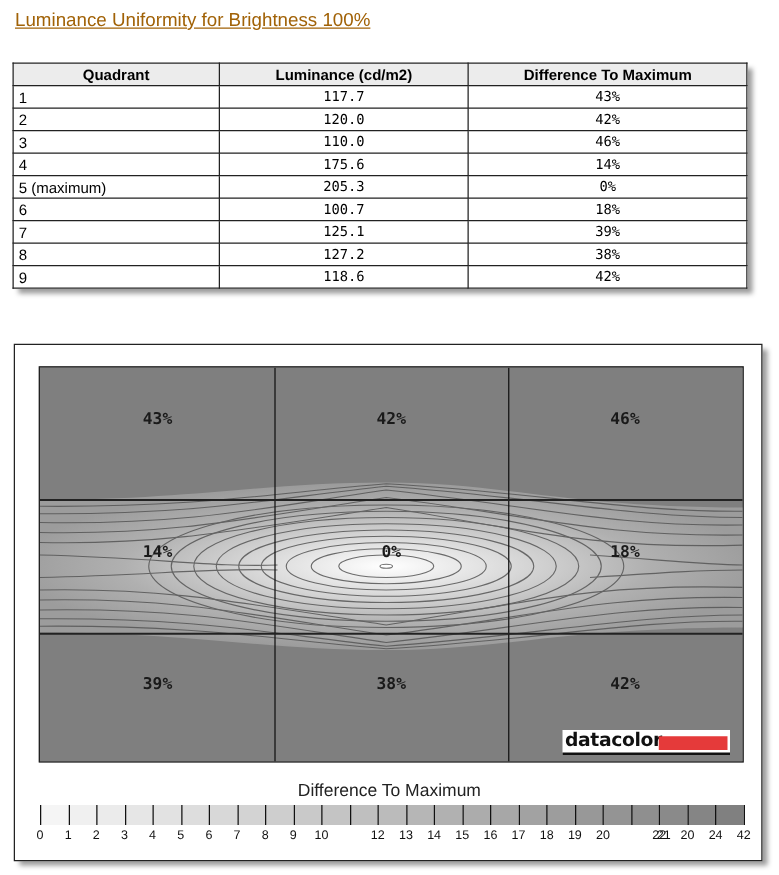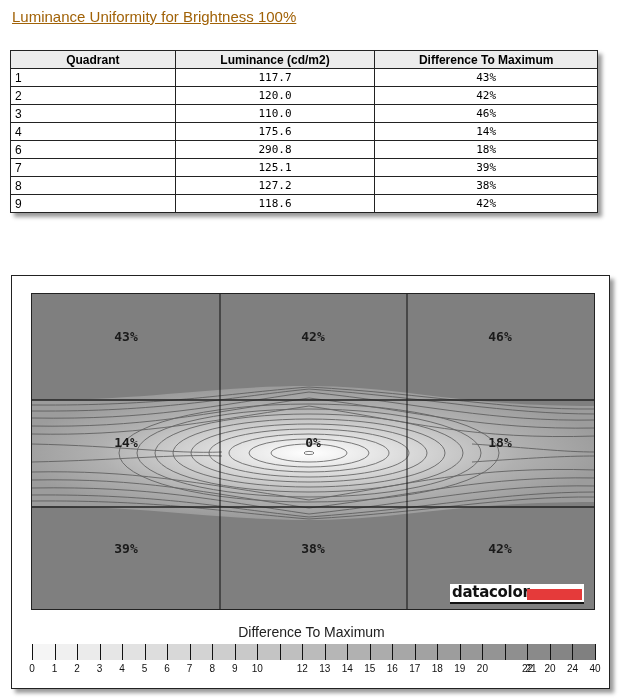--- a/index.html
+++ b/index.html
@@ -62,22 +62,27 @@
           <td class="q">3</td>
           <td class="num">110.0</td>
           <td class="num">46%</td>
         </tr>
       <tr>
           <td class="q">4</td>
           <td class="num">175.6</td>
           <td class="num">14%</td>
         </tr>
       <tr>
+          <td class="q">5 (maximum)</td>
+          <td class="num">205.3</td>
+          <td class="num">0%</td>
+        </tr>
+      <tr>
           <td class="q">6</td>
-          <td class="num">290.8</td>
+          <td class="num">100.7</td>
           <td class="num">18%</td>
         </tr>
       <tr>
           <td class="q">7</td>
           <td class="num">125.1</td>
           <td class="num">39%</td>
         </tr>
       <tr>
           <td class="q">8</td>
           <td class="num">127.2</td>
@@ -224,15 +229,15 @@
       <div class="legend-lbl" style="left: 357.8px;">15</div>
       <div class="legend-lbl" style="left: 380.32px;">16</div>
       <div class="legend-lbl" style="left: 402.84px;">17</div>
       <div class="legend-lbl" style="left: 425.36px;">18</div>
       <div class="legend-lbl" style="left: 447.88px;">19</div>
       <div class="legend-lbl" style="left: 470.4px;">20</div>
       <div class="legend-lbl" style="left: 519px;">21</div>
       <div class="legend-lbl" style="left: 515.44px;">22</div>
       <div class="legend-lbl" style="left: 537.96px;">20</div>
       <div class="legend-lbl" style="left: 560.48px;">24</div>
-      <div class="legend-lbl" style="left: 583px;">40</div>
+      <div class="legend-lbl" style="left: 583px;">42</div>
     </div>
 </div>
 
 </body></html>

